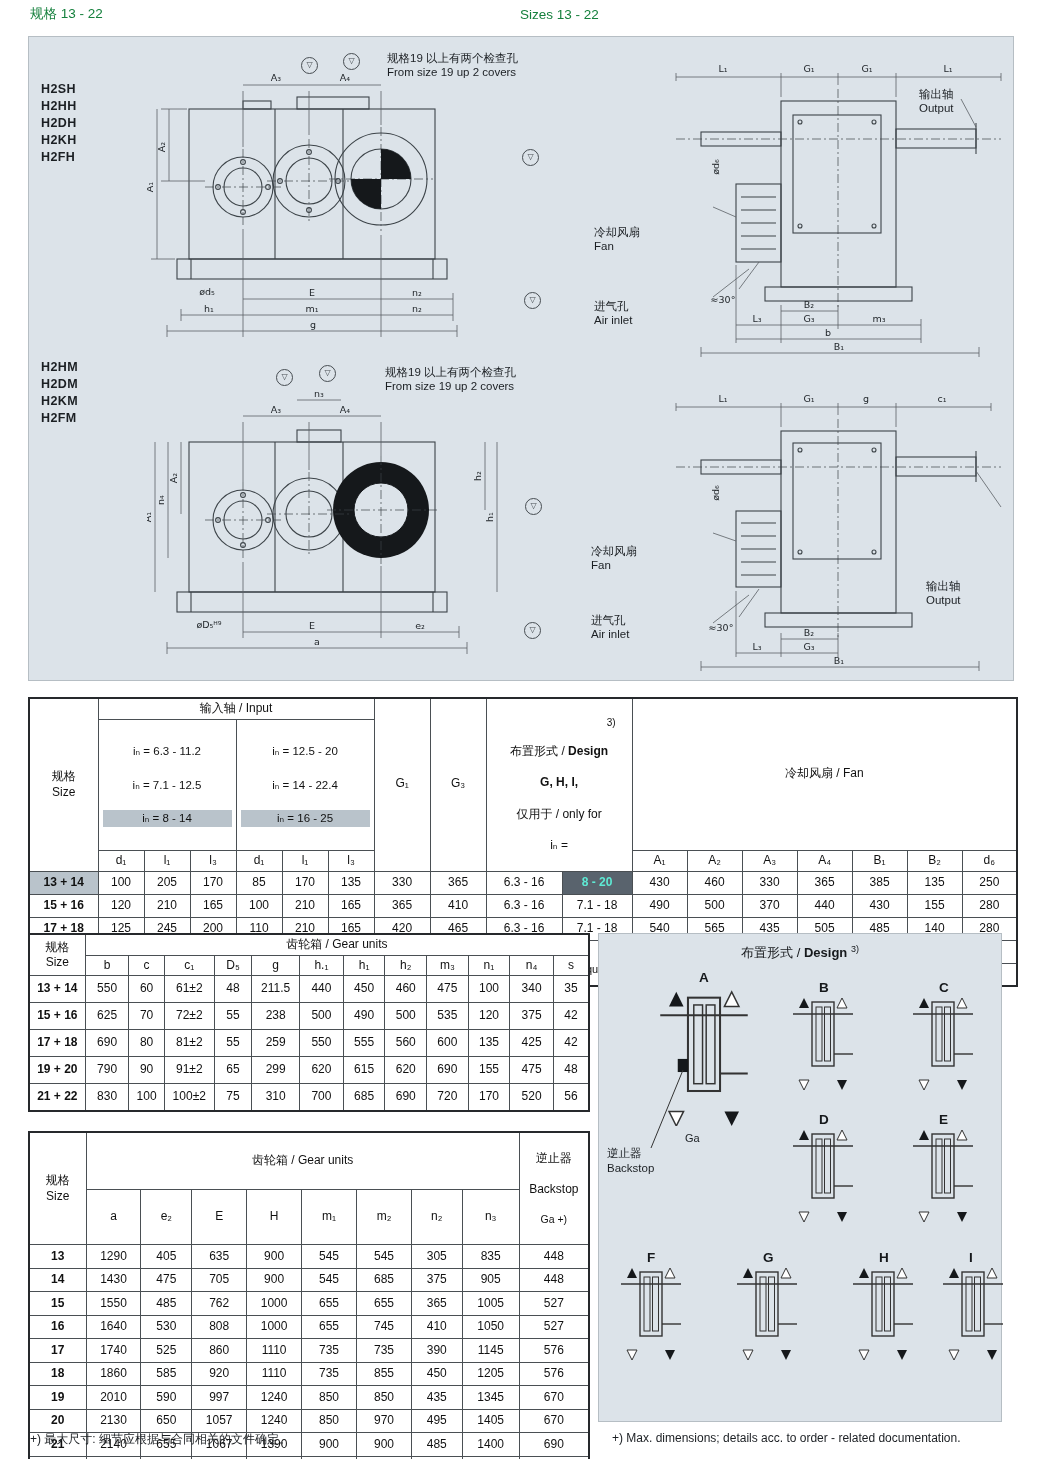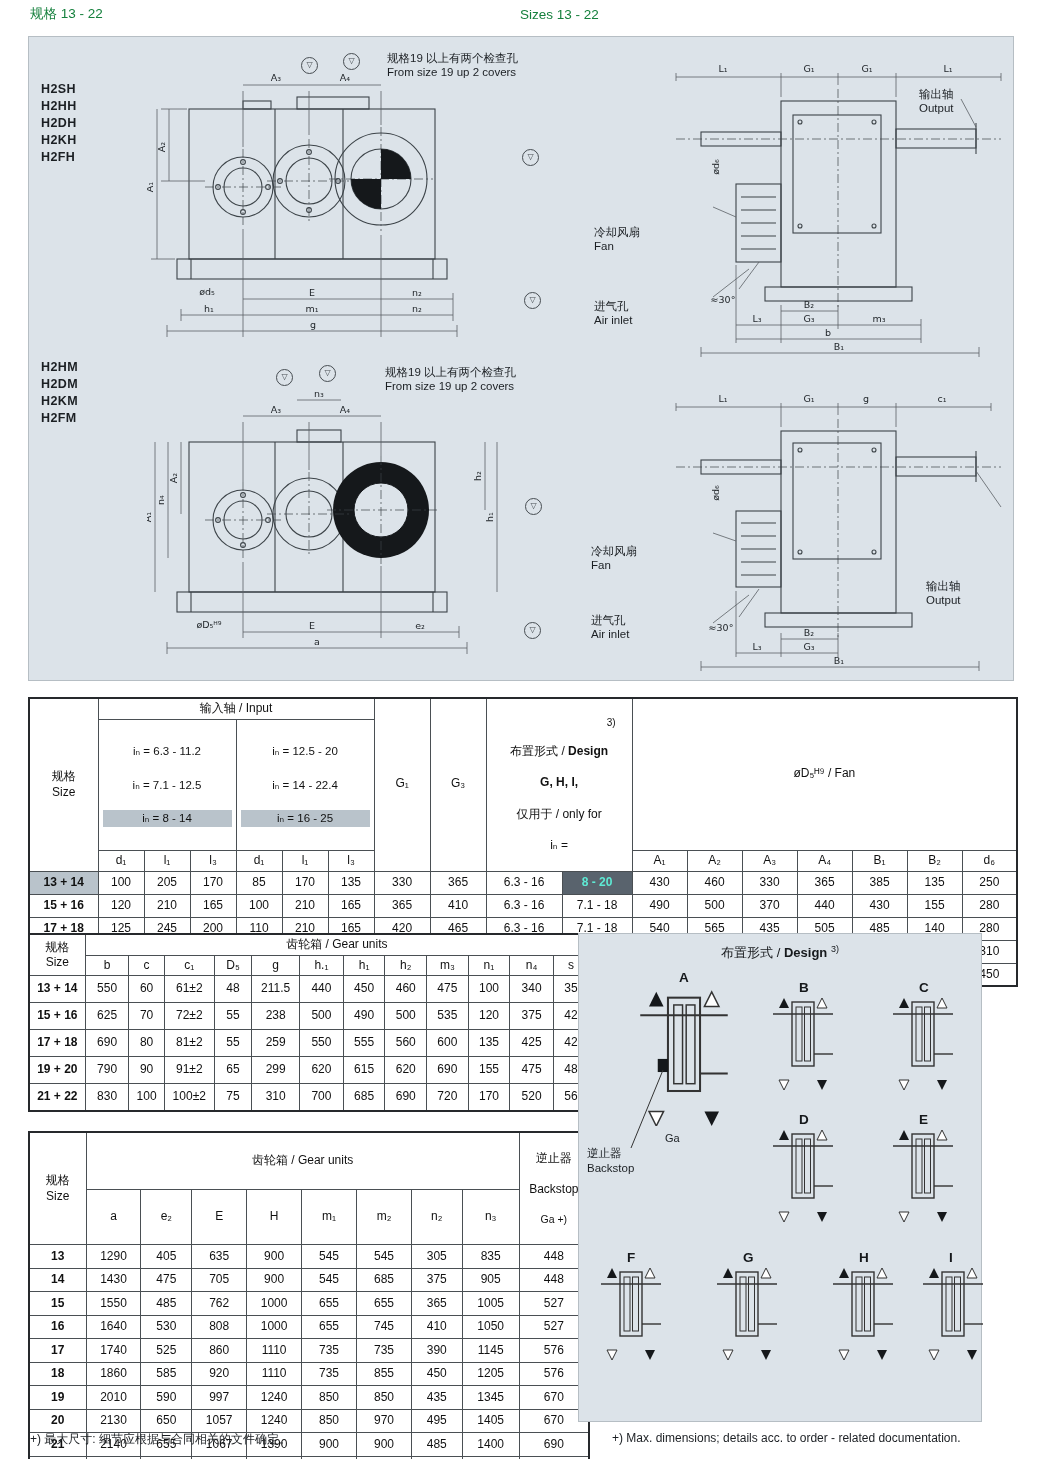--- a/index.html
+++ b/index.html
@@ -27,21 +27,21 @@
   td.onreq{font-size:11px;line-height:1.2}
   .shade{background:#b9c3cb}
   .groupcell{padding:4px !important}
   .groupcell div{padding:1.5px 2px;font-size:11.5px}
   .designhead{font-size:11.5px;line-height:1.25;vertical-align:top;padding-top:1px !important}
   .designhead .sup{text-align:right;padding-right:14px;font-size:10px}
   .valign-b{vertical-align:bottom;padding-bottom:5px !important}
   .bsh{font-size:11px;line-height:1.3}
   .bsh .ga{font-size:10.5px}
   
-  .designbox{left:578px;top:933px;width:404px;height:489px;background:#dce3e9;border:1px solid #b6bec4}
+  .designbox{left:598px;top:933px;width:404px;height:489px;background:#dce3e9;border:1px solid #b6bec4}
   .dtitle{top:10px;left:0;width:100%;text-align:center;font-size:13px;color:#16191c}
   .dtitle b{font-size:13px}
   .dtitle sup{font-size:9px}
   .letter{font-weight:bold;font-size:13.5px;color:#15181b}
   .bslabel{font-size:11.5px;line-height:1.3;color:#1b1f23}
   .galbl{font-size:11px;color:#1b1f23}
   .fn{font-size:12px;color:#1b1f23}
 </style>
 </head>
 <body>
@@ -394,21 +394,21 @@
         <th colspan="6">输入轴 / Input</th>
         <th rowspan="3" class="valign-b">G₁</th>
         <th rowspan="3" class="valign-b">G₃</th>
         <th colspan="2" rowspan="3" class="designhead">
           <div class="sup">3)</div>
           <div><span>布置形式 /</span> <b>Design</b></div>
           <div><b>G, H, I,</b></div>
           <div>仅用于 / only for</div>
           <div>iₙ =</div>
         </th>
-        <th colspan="7" rowspan="2">øD₅ᴴ⁹ / Fan</th>
+        <th colspan="7" rowspan="2">冷却风扇 / Fan</th>
       </tr>
       <tr>
         <th colspan="3" class="groupcell">
           <div>iₙ = 6.3 - 11.2</div>
           <div>iₙ = 7.1 - 12.5</div>
           <div class="shade">iₙ = 8 - 14</div>
         </th>
         <th colspan="3" class="groupcell">
           <div>iₙ = 12.5 - 20</div>
           <div>iₙ = 14 - 22.4</div>

